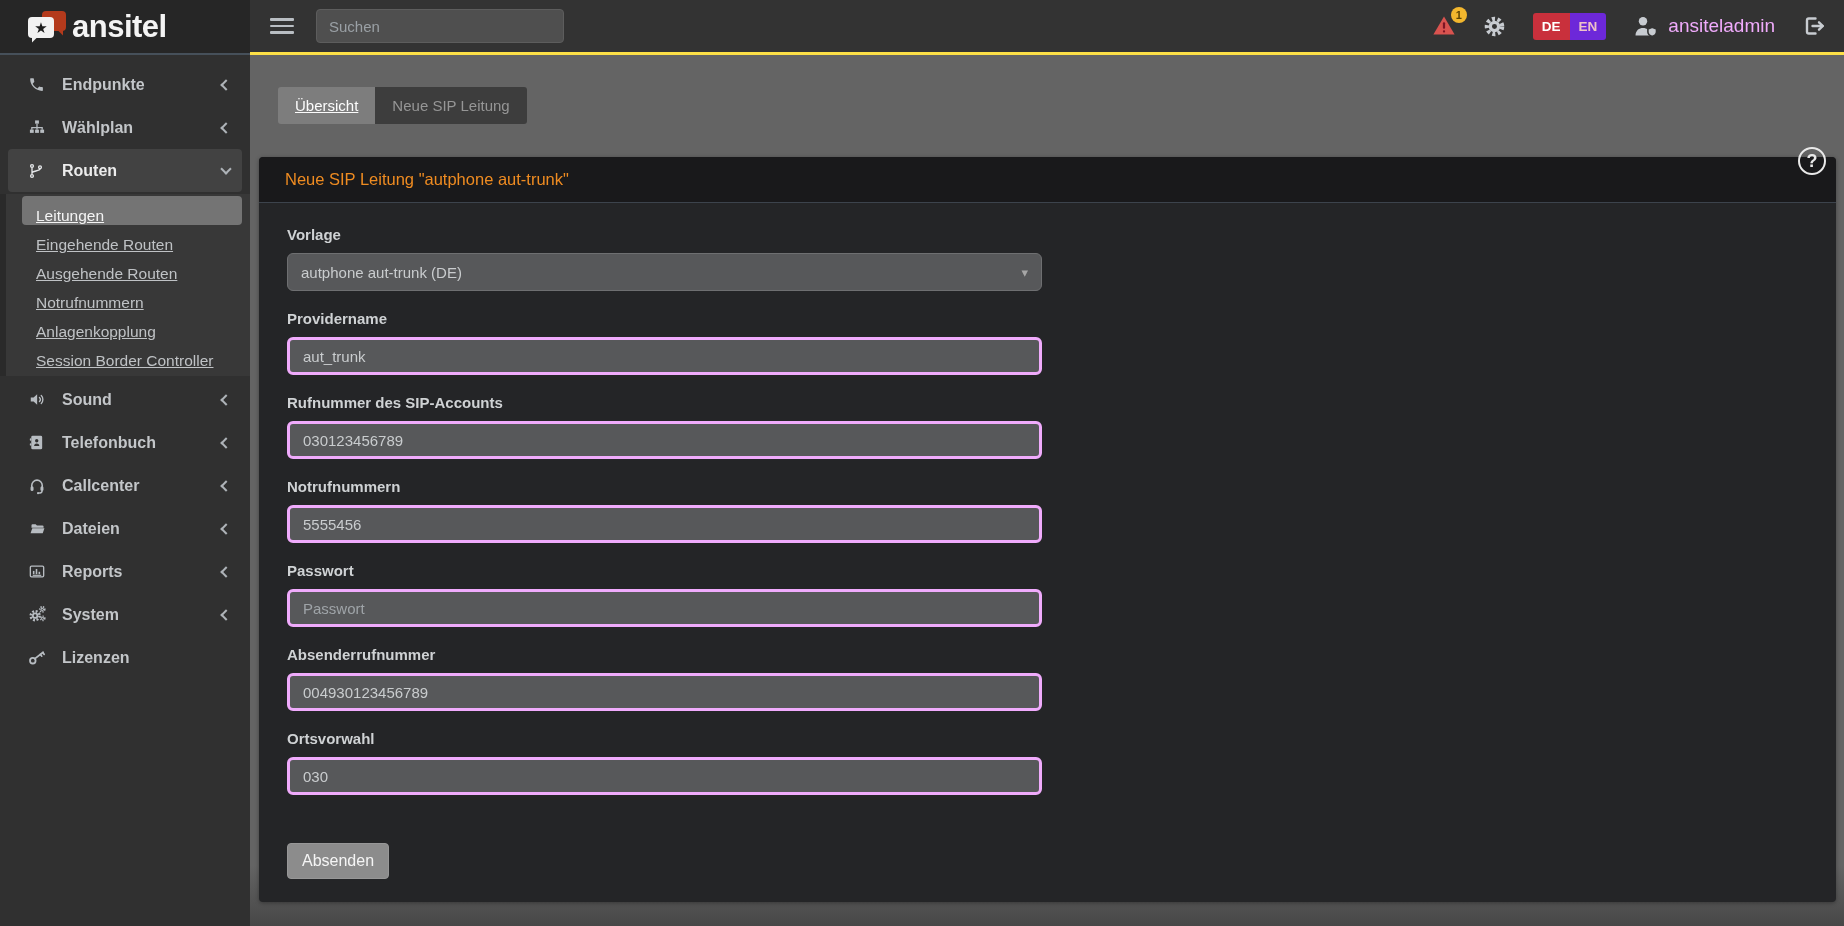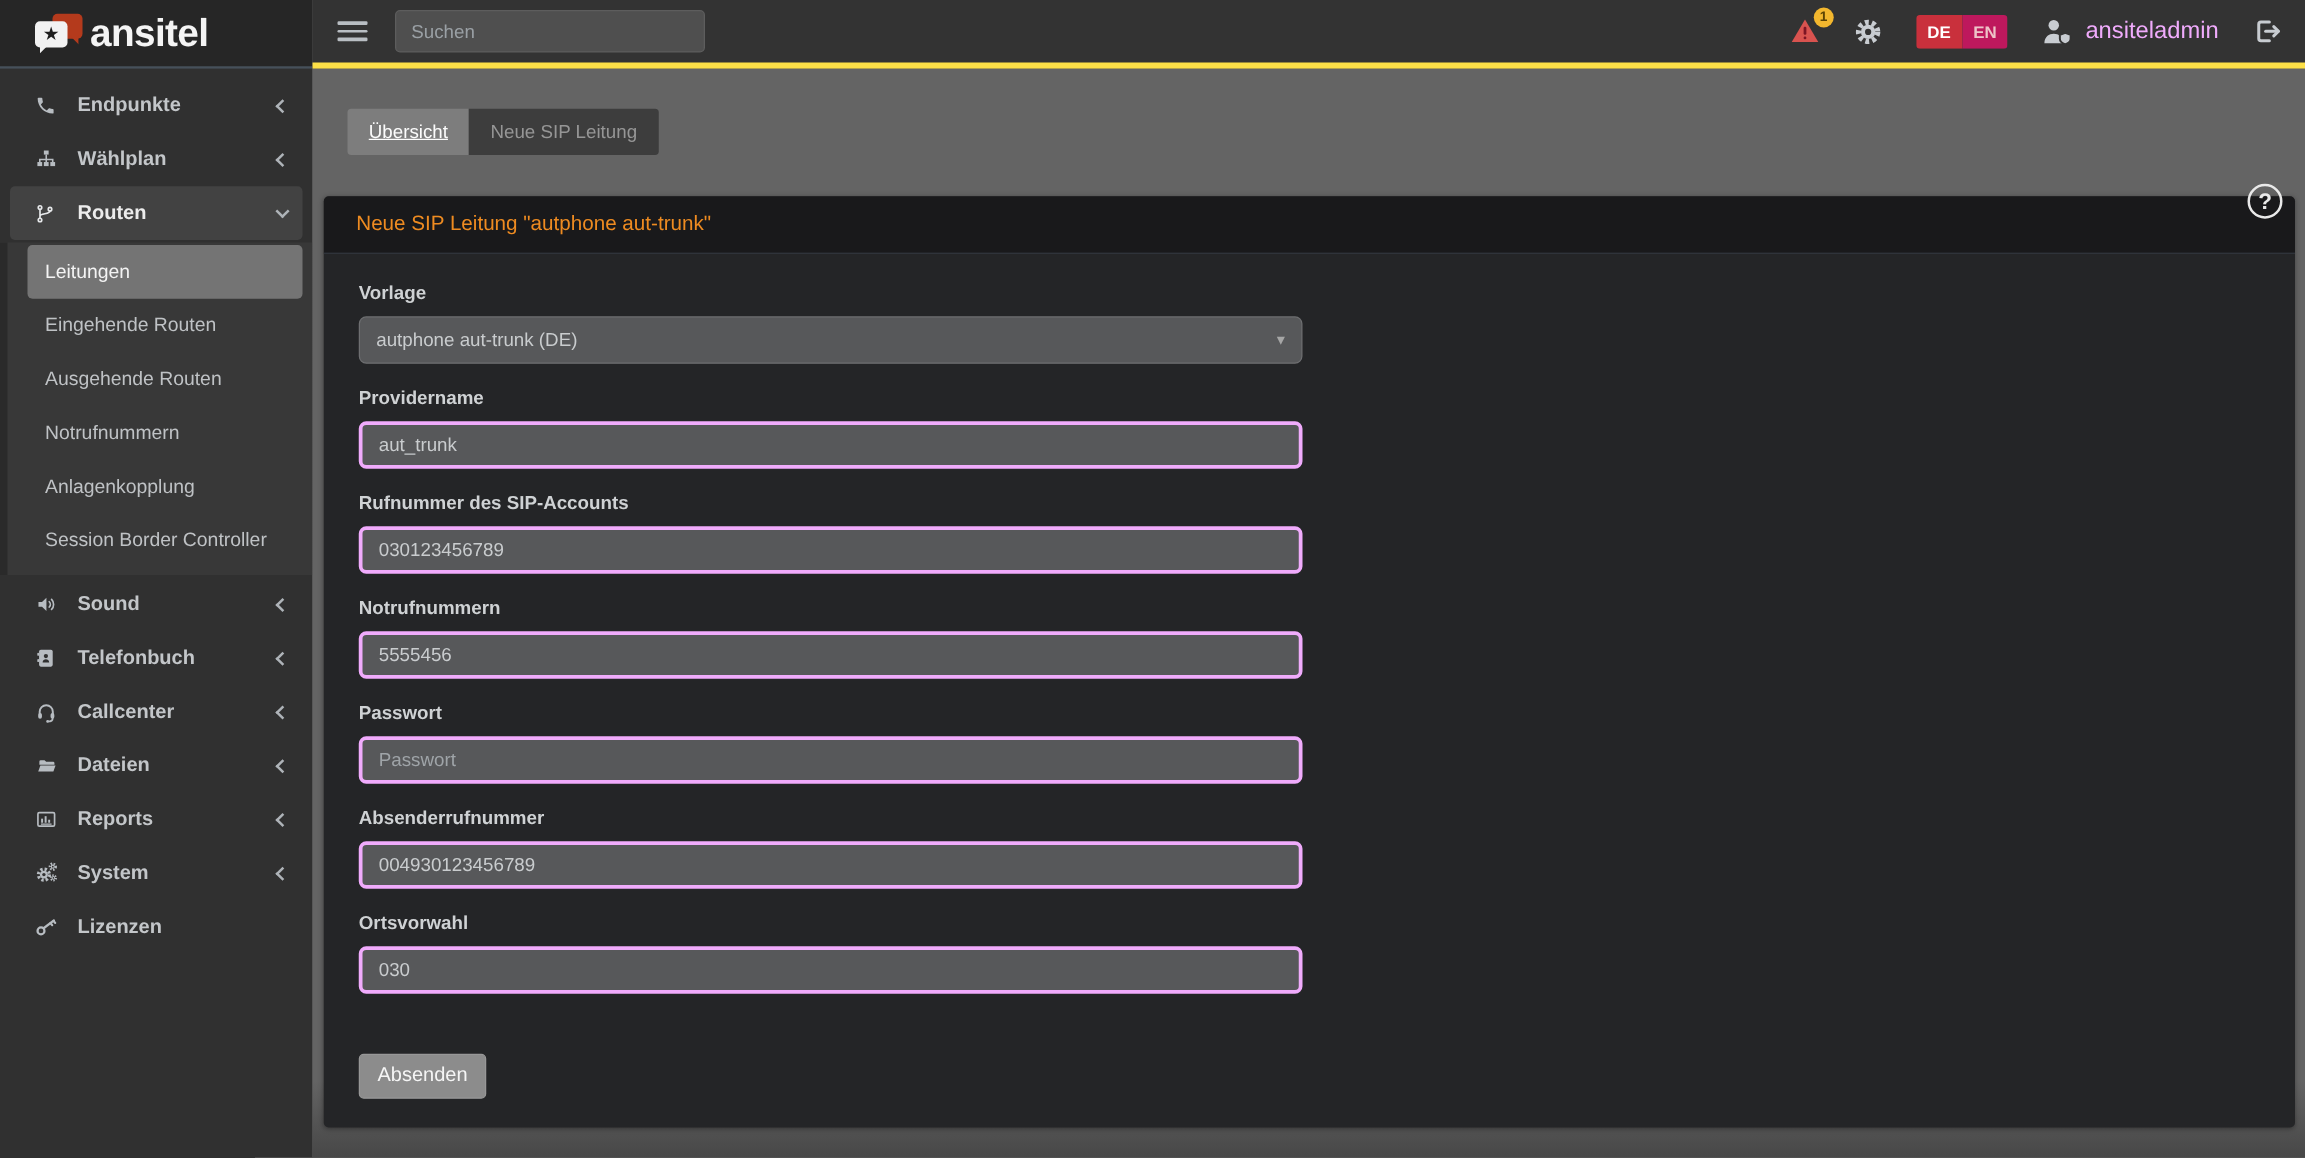--- a/index.html
+++ b/index.html
@@ -16,59 +16,59 @@
   .bubble-red { position:absolute; left:16px; top:2px; width:24px; height:20px;
     background:#b43a1c; border-radius:4px; }
   .bubble-red:after { content:""; position:absolute; right:3px; bottom:-5px; width:8px; height:8px;
     background:#b43a1c; clip-path:polygon(0 0,100% 0,100% 100%); }
   .bubble-white { position:absolute; left:2px; top:8px; width:26px; height:21px;
     background:#f2f2f2; border-radius:4px; display:flex; align-items:center; justify-content:center;
     color:#1d1d1d; font-size:15px; line-height:1; }
   .bubble-white:after { content:""; position:absolute; left:4px; bottom:-5px; width:8px; height:8px;
     background:#f2f2f2; clip-path:polygon(0 0,100% 0,0 100%); }
   .logo-text { color:#f4f4f4; font-size:31px; font-weight:bold; letter-spacing:-.5px; line-height:1; }
-  .topbar-right { flex:1; background:#333333; border-bottom:5px solid #fde047;
+  .topbar-right { flex:1; background:#333333; border-bottom:3px solid #fde047;
     display:flex; align-items:center; padding:0 18px 0 20px; }
   .hamburger { width:24px; height:20px; display:flex; flex-direction:column; justify-content:space-between;
     padding:2px 0; margin-right:22px; cursor:pointer; }
   .hamburger span { height:2.6px; background:#b9bec3; border-radius:1px; }
   .search-input { width:248px; height:34px; background:#4f4f4f; border:1px solid #5d5d5d;
     border-radius:4px; color:#d6d6d6; font-size:15px; padding:0 12px; outline:none;
     font-family:"Liberation Sans",sans-serif; }
   .search-input::placeholder { color:#9aa0a5; }
   .topbar-spacer { flex:1; }
   .tb-item { display:flex; align-items:center; margin-left:27px; cursor:pointer; }
   .alert-wrap { position:relative; }
   .alert-badge { position:absolute; top:-7px; right:-11px; min-width:16px; height:16px;
     background:#f3b72e; border-radius:50%; color:#5d4403; font-size:11px; font-weight:bold;
     display:flex; align-items:center; justify-content:center; padding:0 3px; }
   .lang-group { display:flex; border-radius:3px; overflow:hidden; font-size:13.5px; font-weight:bold; }
   .lang-de { background:#c9303c; color:#fff; padding:6px 9px; }
-  .lang-en { background:#be185d; color:#eec3c8; padding:6px 9px; }
+  .lang-en { background:#6d28d9; color:#eec3c8; padding:6px 9px; }
   .user-name { color:#f0abfc; font-size:19px; margin-left:9px; }
 
   
   .main { flex:1; display:flex; min-height:0; }
 
   
   .sidebar { width:250px; flex:0 0 250px; background:#303030; padding-top:8px; overflow:hidden; }
   .nav-item { height:43px; display:flex; align-items:center; padding:0 20px 0 28px;
     color:#c3c6c9; font-size:16px; cursor:pointer;font-weight:bold; }
   .nav-item .nav-ic { width:22px; flex:0 0 22px; margin-right:12px; display:flex; align-items:center; }
   .nav-label { flex:1; }
   .chev { width:8px; height:8px; border-left:2.4px solid #aeb3b8; border-bottom:2.4px solid #aeb3b8;
     flex:0 0 8px; }
   .chev-left  { transform:rotate(45deg); }
   .chev-down  { transform:rotate(-45deg); margin-top:-4px; }
   .nav-item.expanded { background:#424242; margin:0 8px; padding:0 12px 0 20px; border-radius:4px;
     color:#ececec; height:43px; }
   .submenu { background:#383838; border-left:6px solid #2a2a2a; margin-top:2px; margin-bottom:2px;
     padding:2px 0 6px 0; }
-  .sub-item { height:43px; display:flex; align-items:center; padding-left:30px;
-    color:#bfc2c5; font-size:15.5px; cursor:pointer; }
+  .sub-item { height:29px; display:flex; align-items:flex-end; padding-left:30px;
+    color:#bfc2c5; font-size:15.5px; cursor:pointer;text-decoration:underline; }
   .sub-item.active { background:#747474; color:#f4f4f4; border-radius:4px;
     margin:0 8px 0 16px; padding-left:14px; }
 
   
   .content { flex:1; position:relative; min-width:0;
     background:linear-gradient(180deg,#646464 0%,#646464 93%,#474747 100%); }
   .tabs { display:flex; margin:32px 0 0 28px; }
   .tab { font-size:15px; padding:10px 17px; cursor:pointer; }
   .tab.active { background:#7d7d7d; color:#fcfcfc; border-radius:3px 0 0 3px;text-decoration:underline; }
   .tab.inactive { background:#3d3d3d; color:#969696; border-radius:0 3px 3px 0; }

